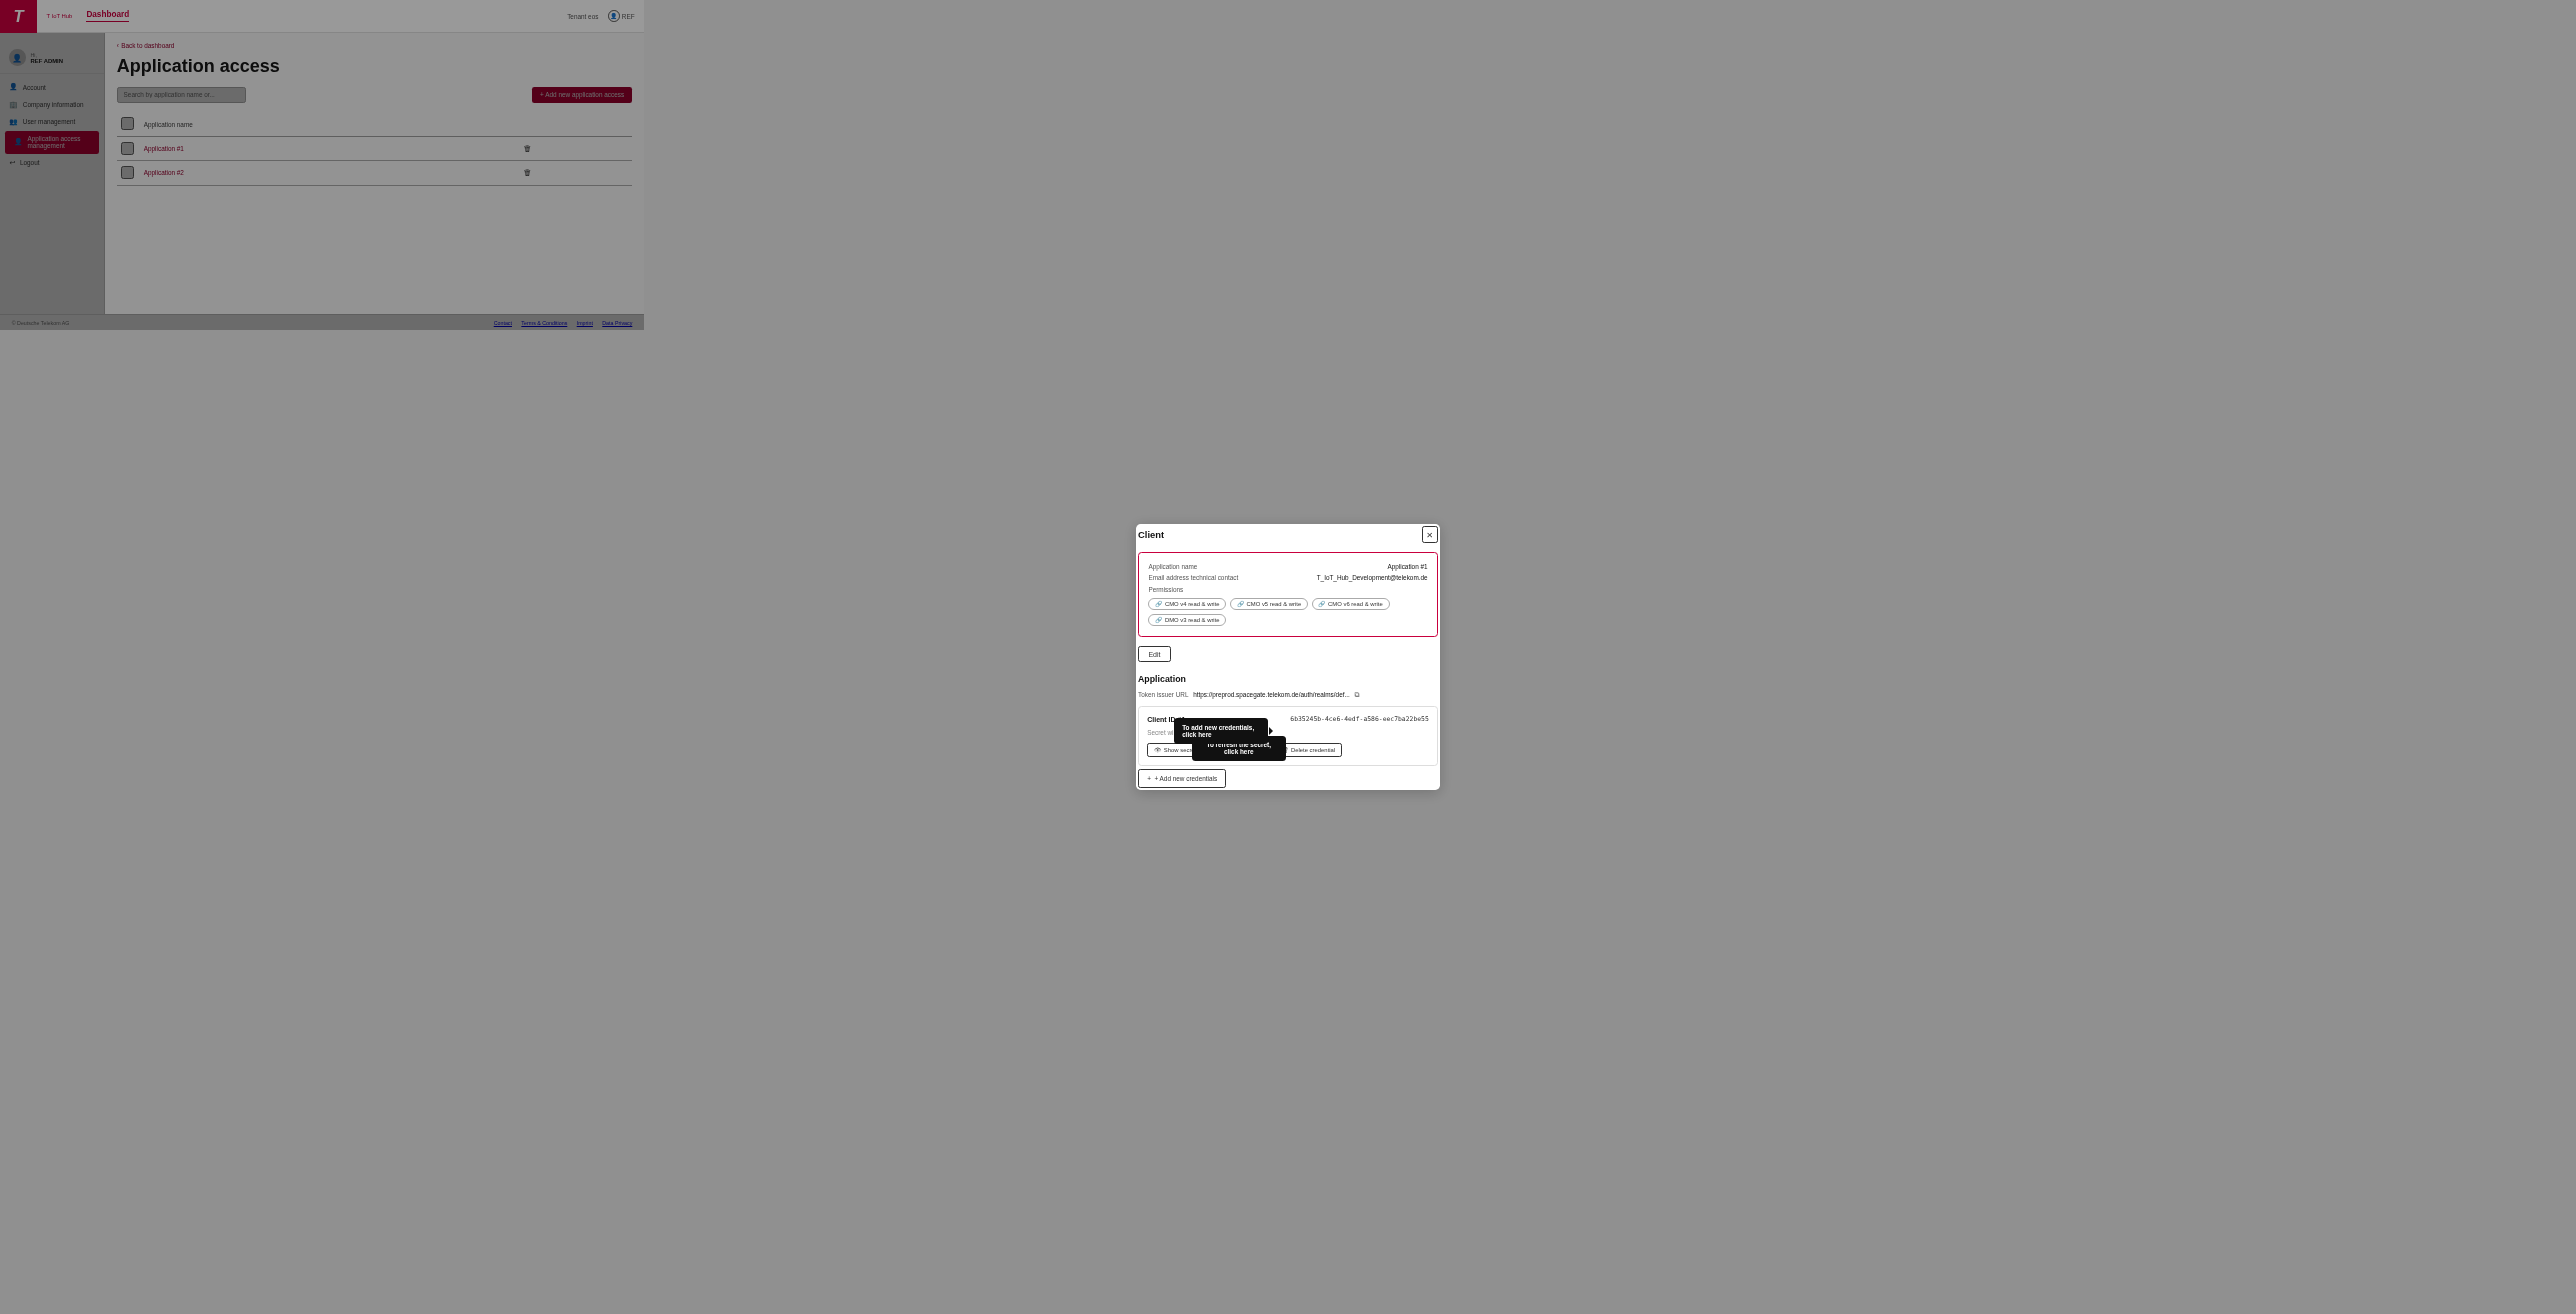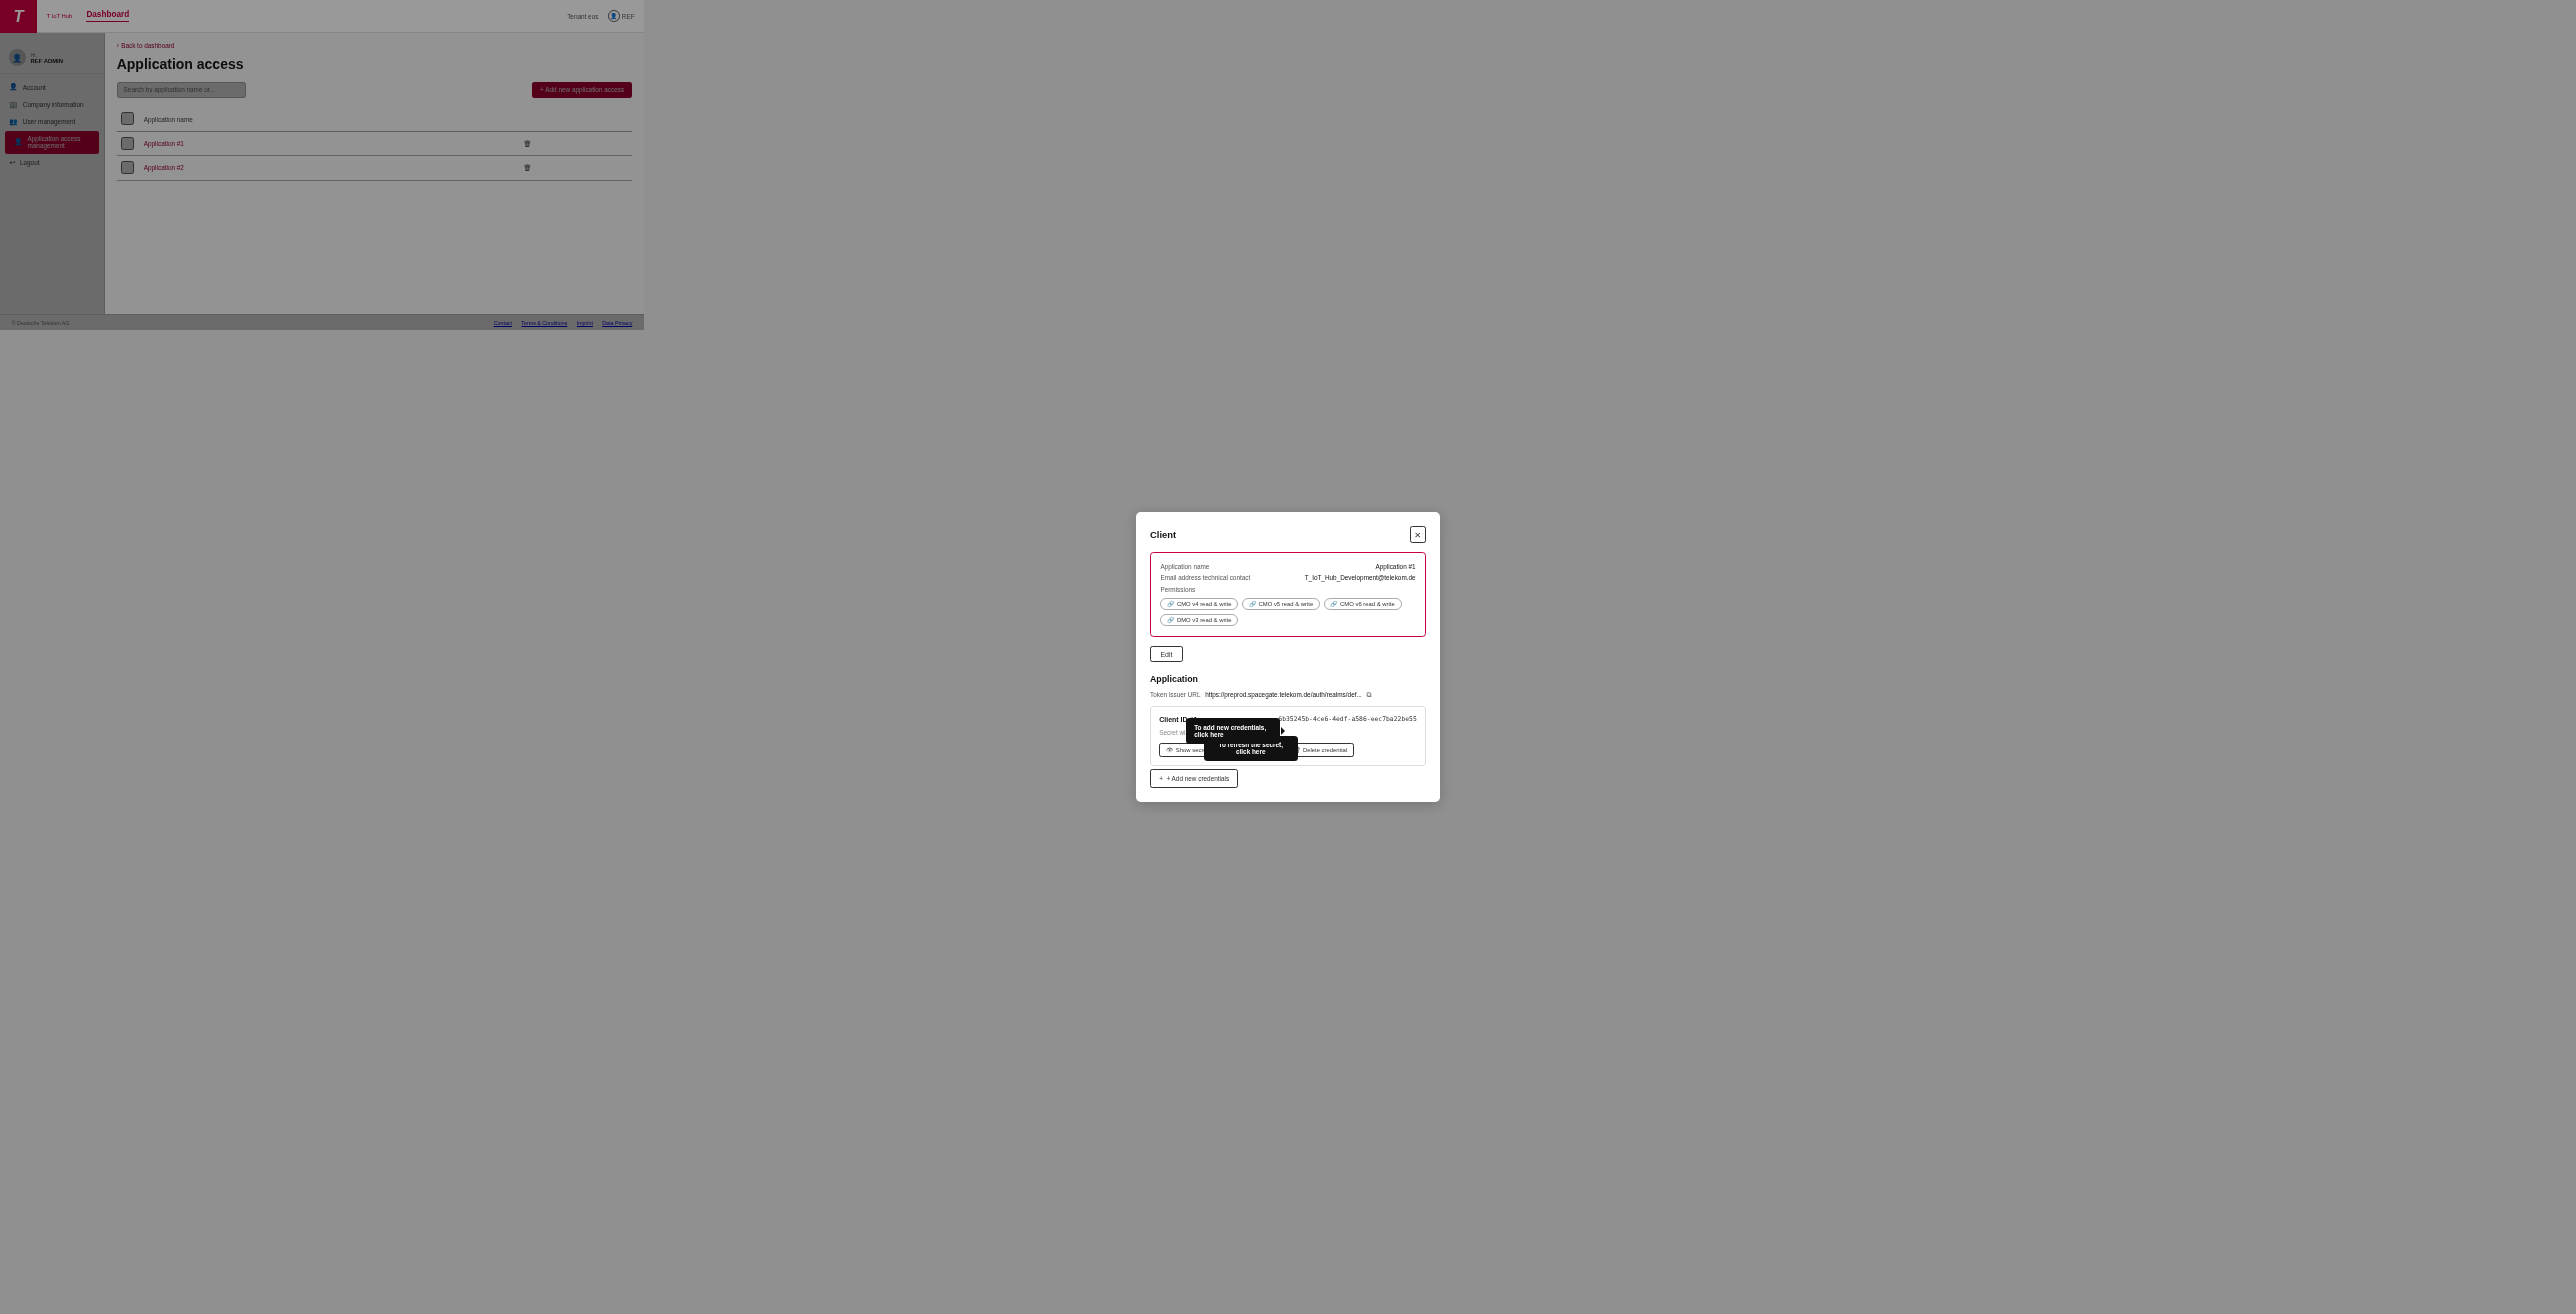--- a/index.html
+++ b/index.html
@@ -36,21 +36,21 @@
     .avatar-circle { width: 16.4px; height: 16.4px; border-radius: 50%; background: #ccc; display: flex; align-items: center; justify-content: center; font-size: 8.2px; color: #666; }
     .sidebar-hi { font-size: 5.3px; color: #777; }
     .sidebar-name { font-size: 5.9px; font-weight: bold; color: #222; }
     .sidebar-item { display: flex; align-items: center; gap: 4.7px; padding: 4.7px 9.4px; font-size: 6.4px; color: #444; cursor: pointer; }
     .sidebar-item.active { background: #c9003e; color: #fff; border-radius: 2.3px; margin: 0 4.7px; }
     .sidebar-item-icon { font-size: 7px; }
 
     
     .main { flex: 1; padding: 9.4px 11.7px; }
     .breadcrumb { display: flex; align-items: center; gap: 2.3px; font-size: 6.4px; color: #c9003e; margin-bottom: 7px; cursor: pointer; }
-    .page-title { font-size: 14px; font-weight: bold; color: #222; margin-bottom: 9.4px; }
+    .page-title { font-size: 18px; font-weight: bold; color: #222; margin-bottom: 9.4px; }
     .toolbar { display: flex; align-items: center; gap: 7px; margin-bottom: 9.4px; }
     .search-box { border: 0.6px solid #ccc; border-radius: 2.3px; padding: 3.5px 5.9px; font-size: 6.4px; width: 129px; color: #aaa; }
     .add-btn {
       margin-left: auto; background: #c9003e; color: #fff; border: none;
       border-radius: 2.3px; padding: 4.7px 8.2px; font-size: 6.4px; cursor: pointer;
       display: flex; align-items: center; gap: 3.5px;
     }
 
     
     .table { width: 100%; border-collapse: collapse; font-size: 6.4px; }
@@ -62,21 +62,21 @@
     
     .footer { background: #fff; border-top: 0.6px solid #e0e0e0; padding: 4.7px 11.7px; font-size: 5.3px; color: #777; display: flex; justify-content: space-between; align-items: center; }
     .footer-links { display: flex; gap: 9.4px; }
 
     
     .overlay { position: fixed; top: 0; left: 0; width: 100%; height: 100%; background: rgba(0,0,0,0.4); z-index: 100; display: flex; align-items: center; justify-content: center; }
 
     
     .modal {
       background: #fff; border-radius: 4.7px; width: 304px; max-height: 90vh;
-      overflow-y: auto; padding: 14px; position: relative; z-index: 101;
+      overflow-y: auto; padding: 2px; position: relative; z-index: 101;
       box-shadow: 0 2.3px 14px rgba(0,0,0,0.2);
     }
     .modal-header { display: flex; align-items: center; justify-content: space-between; margin-bottom: 9.4px; }
     .modal-title { font-size: 9.4px; font-weight: bold; color: #111; }
     .close-btn {
       width: 16.4px; height: 16.4px; border: 1.2px solid #333; border-radius: 2.3px;
       background: #fff; cursor: pointer; display: flex; align-items: center; justify-content: center;
       font-size: 8.2px; color: #333;
     }
 

